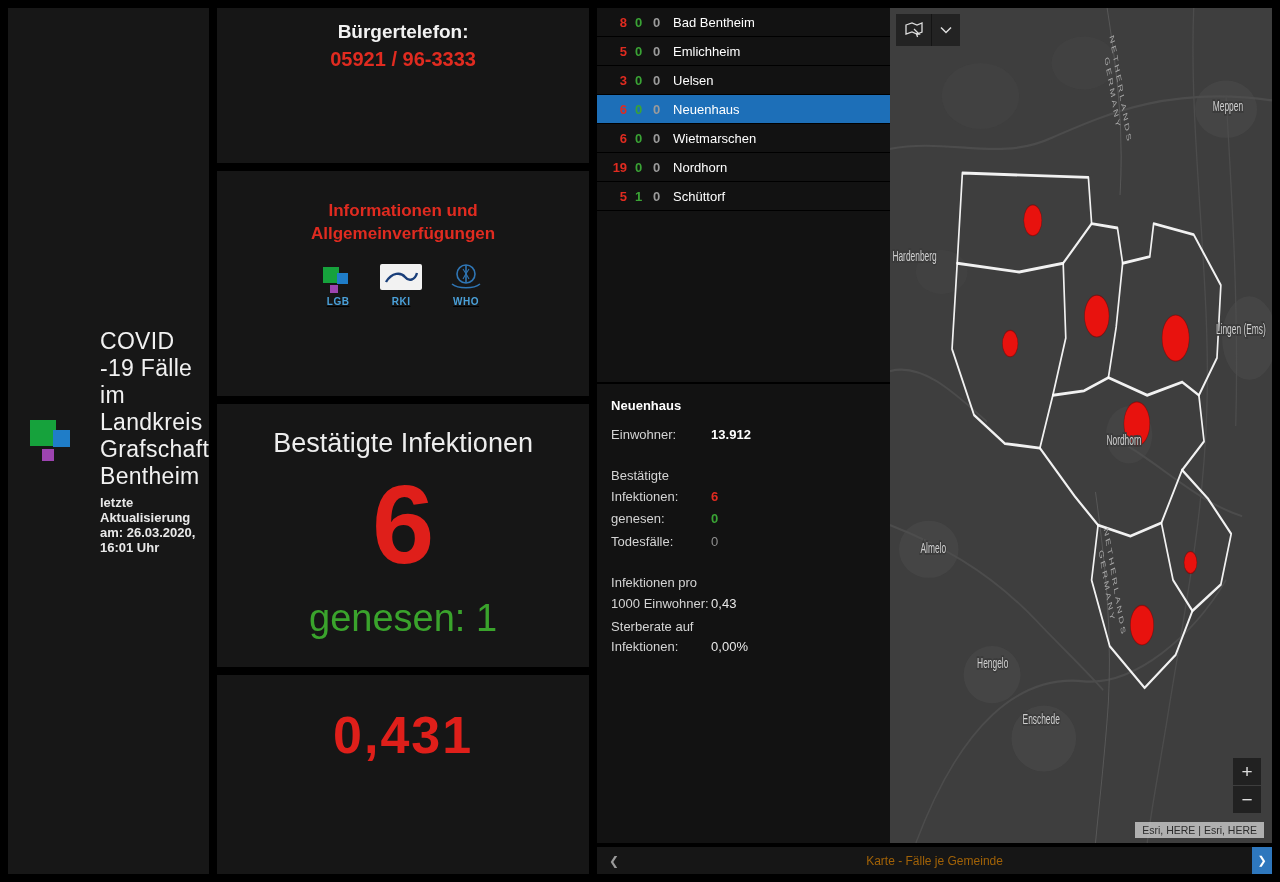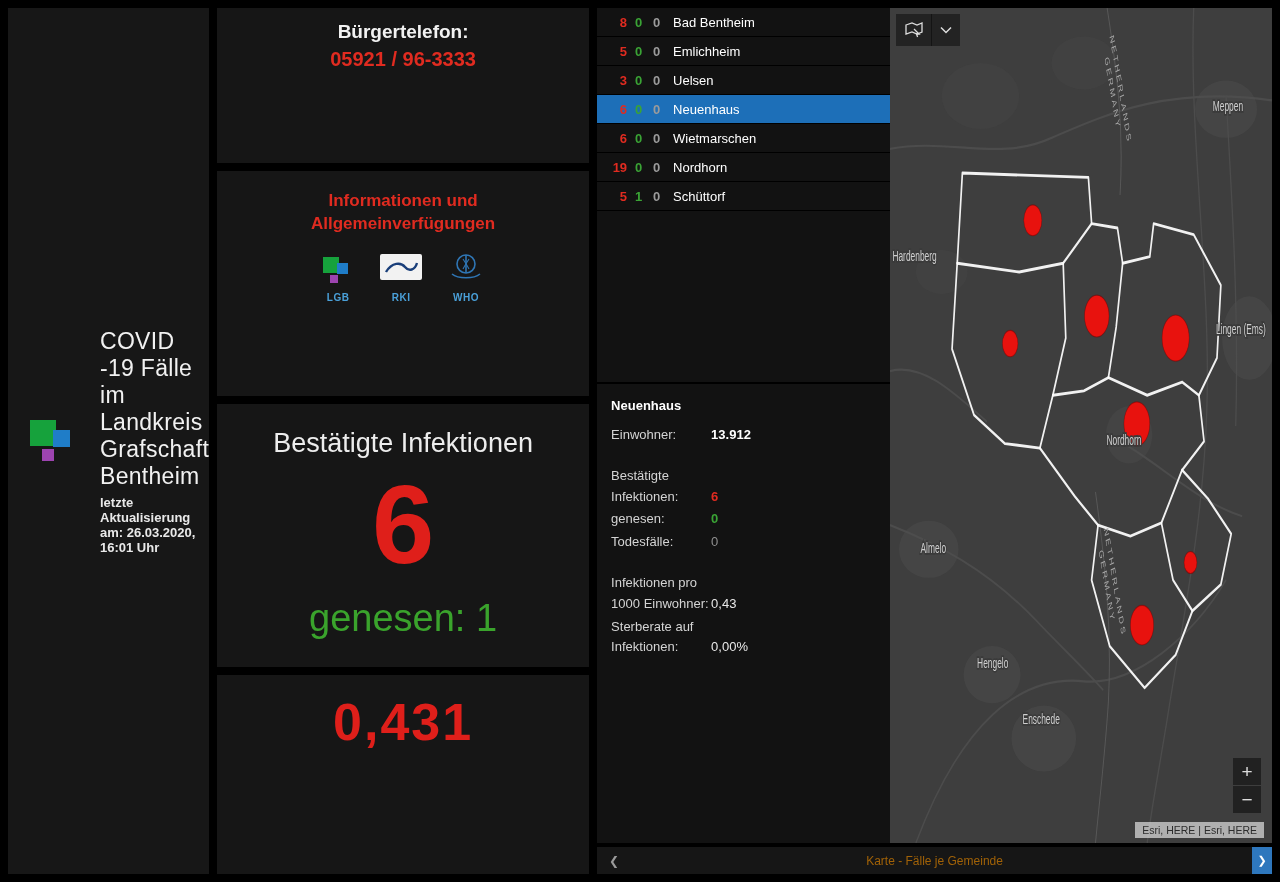--- a/index.html
+++ b/index.html
@@ -22,38 +22,38 @@
   .panel{background:#161616;box-sizing:border-box;text-align:center;}
   .right-area{flex:1;display:flex;flex-direction:column;min-width:0;}
   .content{flex:1;display:flex;min-height:0;}
 
   
   .phone-panel{height:155px;padding-top:13px;}
   .pp-title{font-size:19px;font-weight:bold;color:#f2f2f2;}
   .pp-phone{font-size:20px;font-weight:bold;color:#e02b20;margin-top:5px;}
   .pp-hours{font-size:13.5px;color:#9f9f9f;margin-top:6px;}
 
-  .info-panel{height:225px;padding-top:19px;}
+  .info-panel{height:225px;padding-top:29px;}
   .ip-title{font-size:17px;font-weight:bold;color:#e02b20;line-height:1.35;}
   .ip-links{display:flex;justify-content:center;gap:26px;margin-top:15px;align-items:flex-end;}
-  .ip-link{display:flex;flex-direction:column;gap:7px;cursor:pointer;}
+  .ip-link{display:flex;flex-direction:column;gap:1px;cursor:pointer;text-decoration:underline;}
   .ip-label{font-size:10px;font-weight:bold;color:#4aa0d9;letter-spacing:.5px;}
   .mini-logo{position:relative;width:32px;height:30px;}
   .mini-logo .g{position:absolute;width:16px;height:16px;background:#16a23c;left:1px;top:2px;}
   .mini-logo .b{position:absolute;width:11px;height:11px;background:#1f7dc8;left:15px;top:8px;}
   .mini-logo .p{position:absolute;width:8px;height:8px;background:#9d44b0;left:8px;top:20px;}
 
   .infections-panel{height:263px;padding-top:24px;}
   .inf-title{font-size:27px;color:#ededed;font-weight:400;}
   .inf-value{font-size:112px;line-height:1;font-weight:600;color:#df1f1a;margin-top:10px;}
   .inf-recovered{font-size:38px;color:#3aa32c;margin-top:16px;}
 
   .rate-panel{flex:1;padding-top:13px;}
   .rate-title{font-size:21px;color:#ededed;font-weight:400;}
-  .rate-value{font-size:52px;line-height:1;font-weight:bold;color:#df1f1a;margin-top:8px;letter-spacing:2px;}
+  .rate-value{font-size:52px;line-height:1;font-weight:bold;color:#df1f1a;margin-top:21px;letter-spacing:2px;}
 
   
   .middle-col{width:293px;flex:0 0 293px;background:#121212;display:flex;flex-direction:column;min-height:0;}
   .muni-list{height:374px;flex:0 0 374px;border-bottom:2px solid #000;}
   .muni-row{height:29px;box-sizing:border-box;display:flex;align-items:center;padding-left:12px;
     border-bottom:1px solid #000;font-size:13px;cursor:pointer;}
   .muni-row.selected{background:#1d6fb8;}
   .muni-row .num{font-weight:bold;}
   .muni-row .infected{width:18px;text-align:right;color:#e02b20;}
   .muni-row .recovered{width:10px;margin-left:8px;color:#3aa335;}

